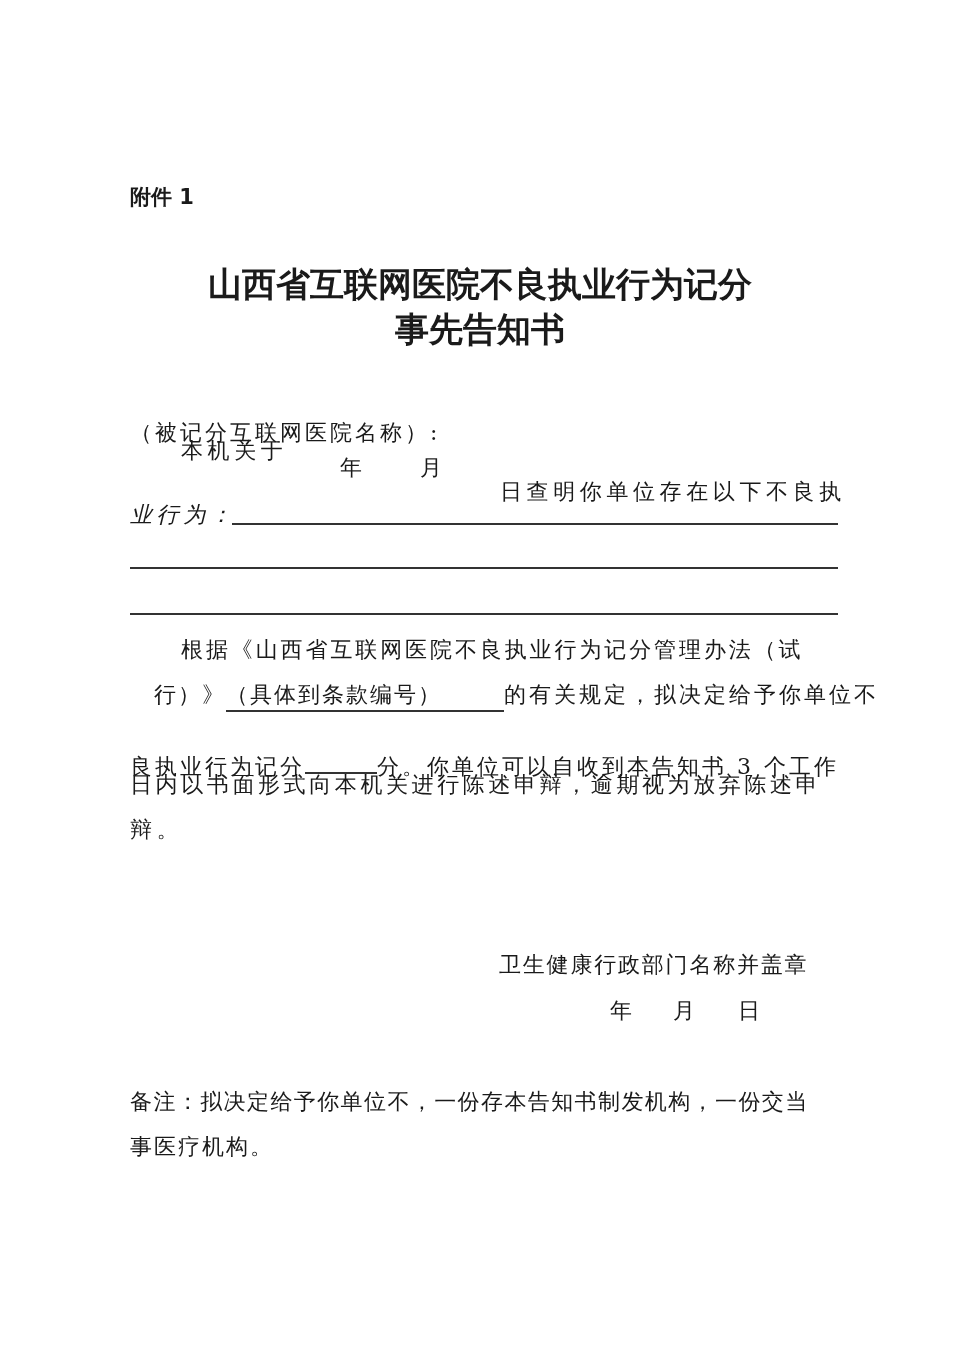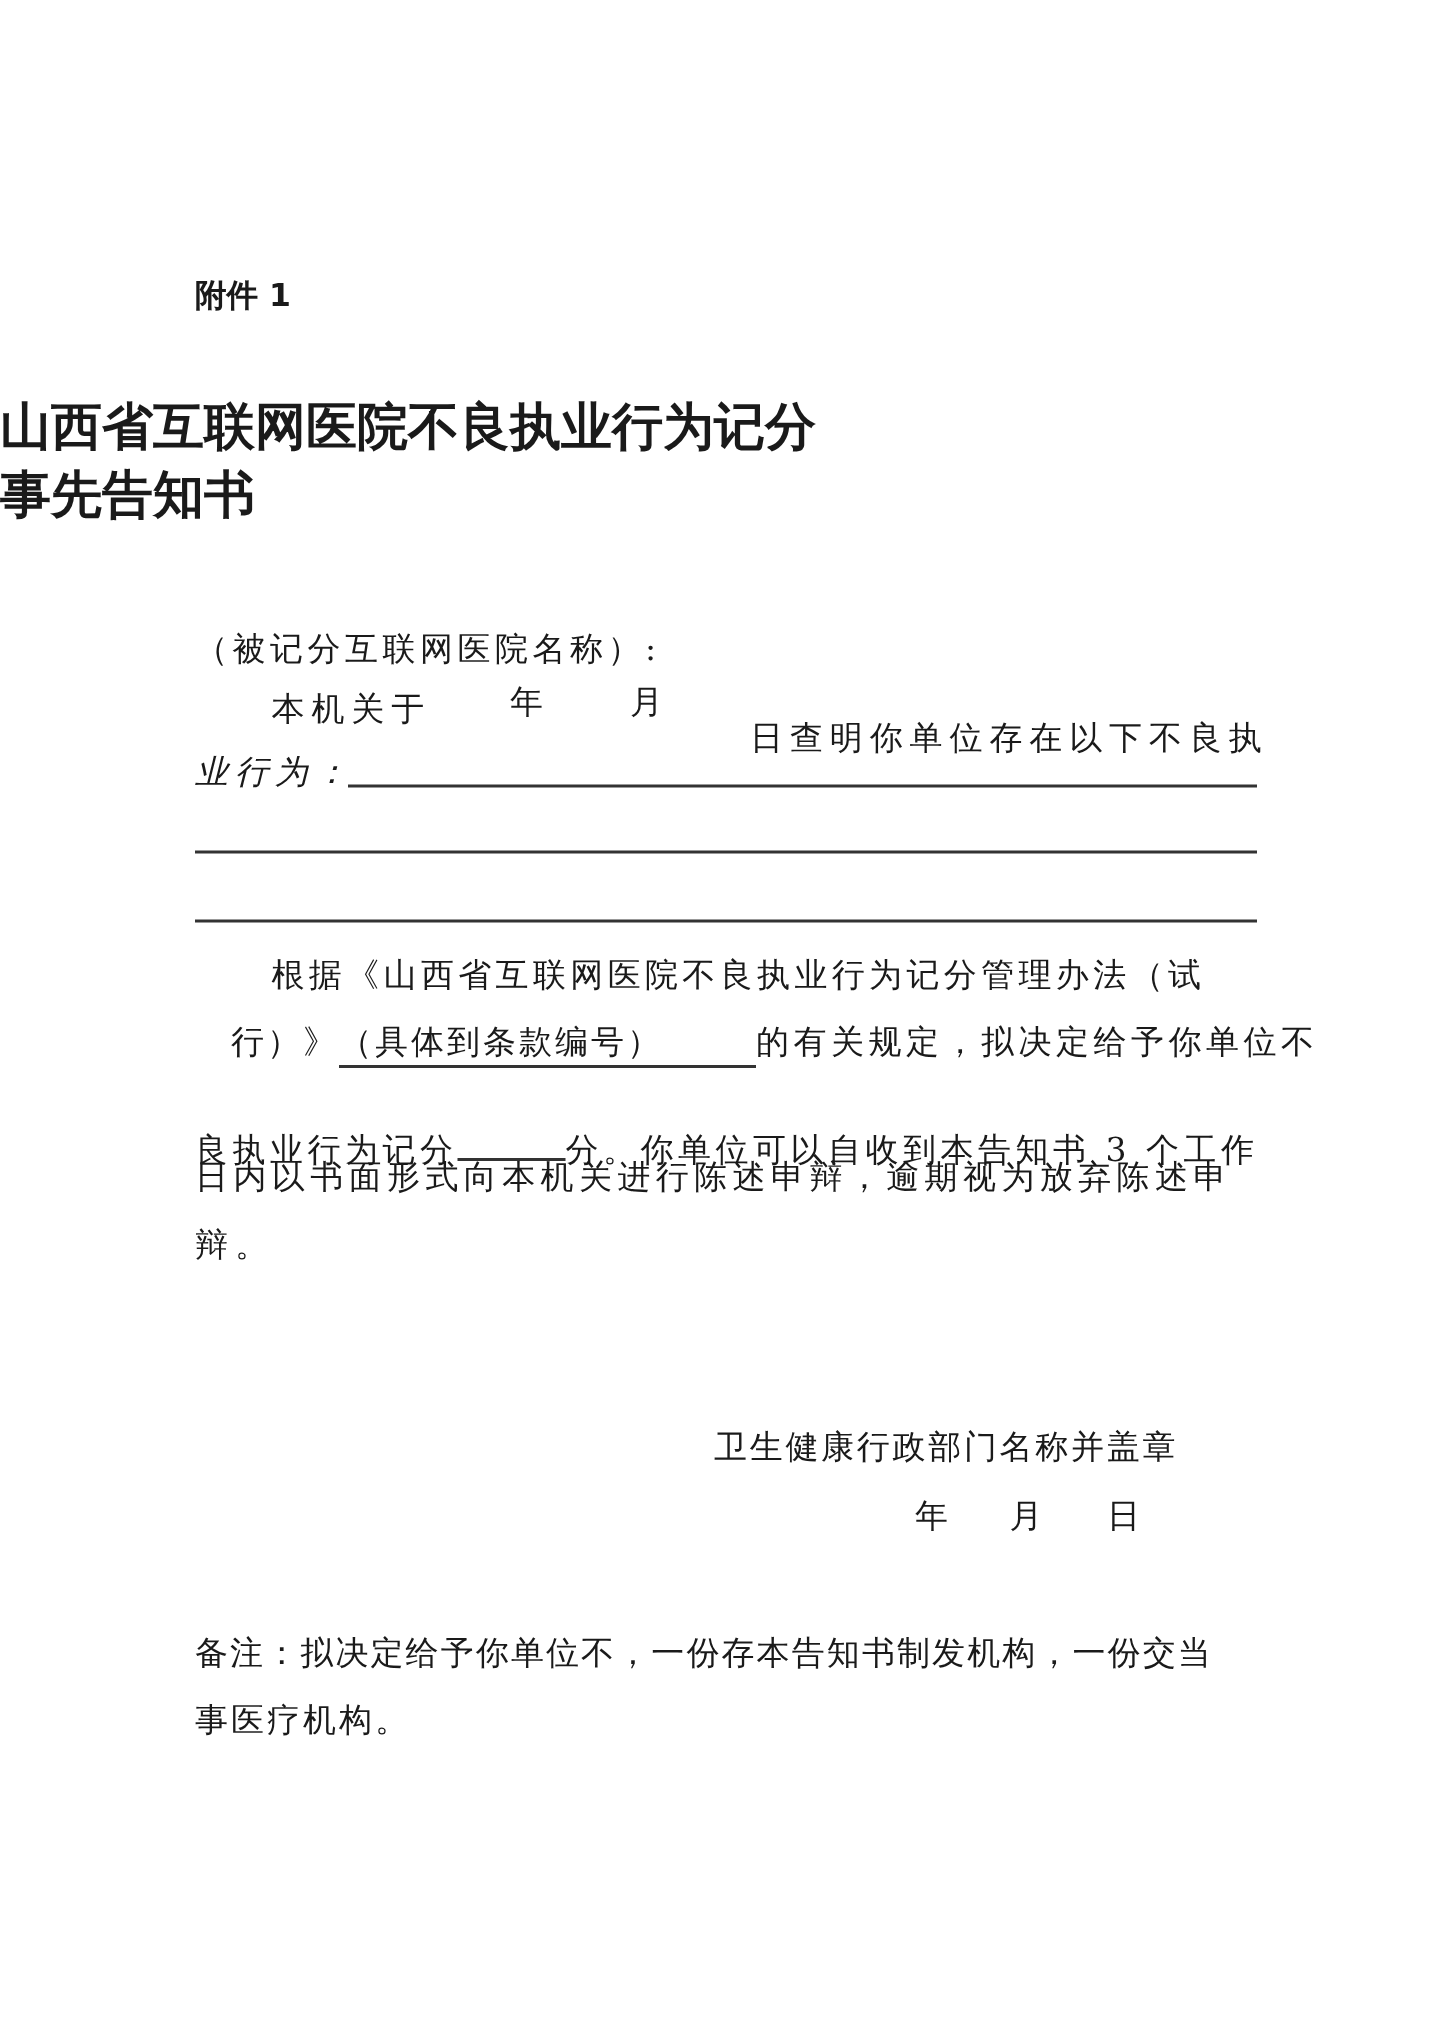--- a/index.html
+++ b/index.html
@@ -6,38 +6,38 @@
     body {
       width: 960px; height: 1357px;
       background: #ffffff;
       position: relative;
       overflow: hidden;
       color: #1a1a1a;
       font-family: "DejaVu Serif", "Liberation Serif", serif;
     }
     .abs { position: absolute; white-space: nowrap; }
     .attach { left: 130px; top: 183px; font-family: "DejaVu Sans", "Liberation Sans", sans-serif; font-size: 21px; font-weight: bold; }
-    .title { left: 0; width: 960px; text-align: left; font-size: 34px; font-weight: bold; letter-spacing: 0px; }
+    .title { left: 0; width: 960px; text-align: center; font-size: 34px; font-weight: bold; letter-spacing: 0px; }
     .t1 { top: 262px; }
     .t2 { top: 307px; }
     .body-line { font-size: 22px; letter-spacing: 4.6px; }
     .uline { display: inline-block; border-bottom: 2px solid #333; vertical-align: baseline; }
     .rule { position: absolute; left: 130px; width: 708px; height: 0; border-top: 2px solid #333; }
   </style>
 </head>
 <body>
 
 <div class="abs attach">附件 1</div>
 
 <div class="abs title t1">山西省互联网医院不良执业行为记分</div>
 <div class="abs title t2">事先告知书</div>
 
 <div class="abs body-line" style="left:130px; top:408px; letter-spacing:3px;margin-top:10px;">（被记分互联网医院名称）:</div>
 
-<div class="abs body-line" style="left:181px; top:458px;">本机关于</div>
+<div class="abs body-line" style="left:181px; top:436px;">本机关于</div>
 <div class="abs body-line" style="left:340px; top:453px;">年</div>
 <div class="abs body-line" style="left:420px; top:453px;">月</div>
 <div class="abs body-line" style="left:500px; top:453px;margin-top:24px;">日查明你单位存在以下不良执</div>
 
 <div class="abs body-line" style="left:130px; top:500px;font-style:italic;">业行为：</div>
 <div class="rule" style="left:232px; width:606px; top:523px;"></div>
 <div class="rule" style="top:567px;"></div>
 <div class="rule" style="top:613px;"></div>
 
 <div class="abs body-line" style="left:181px; top:635px; letter-spacing:2.9px;">根据《山西省互联网医院不良执业行为记分管理办法（试</div>
@@ -46,19 +46,19 @@
   <span>行）》</span><span class="uline" style="width:278px;"><span>（具体到条款编号）</span></span><span style="letter-spacing:3px;">的有关规定，拟决定给予你单位不</span>
 </div>
 
 <div class="abs body-line" style="left:130px; top:752px; letter-spacing:3px;">
   <span>良执业行为记分</span><span class="uline" style="width:72px; height:20px;"></span><span>分。你单位可以自收到本告知书 3 个工作</span>
 </div>
 
 <div class="abs body-line" style="left:130px; top:770px; letter-spacing:3.6px;">日内以书面形式向本机关进行陈述申辩，逾期视为放弃陈述申</div>
 <div class="abs body-line" style="left:130px; top:815px;">辩。</div>
 
-<div class="abs body-line" style="left:476px; top:950px; letter-spacing:1.8px;">卫生健康行政部门名称并盖章</div>
+<div class="abs body-line" style="left:499px; top:950px; letter-spacing:1.8px;">卫生健康行政部门名称并盖章</div>
 <div class="abs body-line" style="left:610px; top:996px;">年</div>
 <div class="abs body-line" style="left:673px; top:996px;">月</div>
 <div class="abs body-line" style="left:738px; top:996px;">日</div>
 
 <div class="abs body-line" style="left:130px; top:1087px; letter-spacing:1.4px;">备注：拟决定给予你单位不，一份存本告知书制发机构，一份交当</div>
 <div class="abs body-line" style="left:130px; top:1132px; letter-spacing:2px;">事医疗机构。</div>
 
 </body></html>

